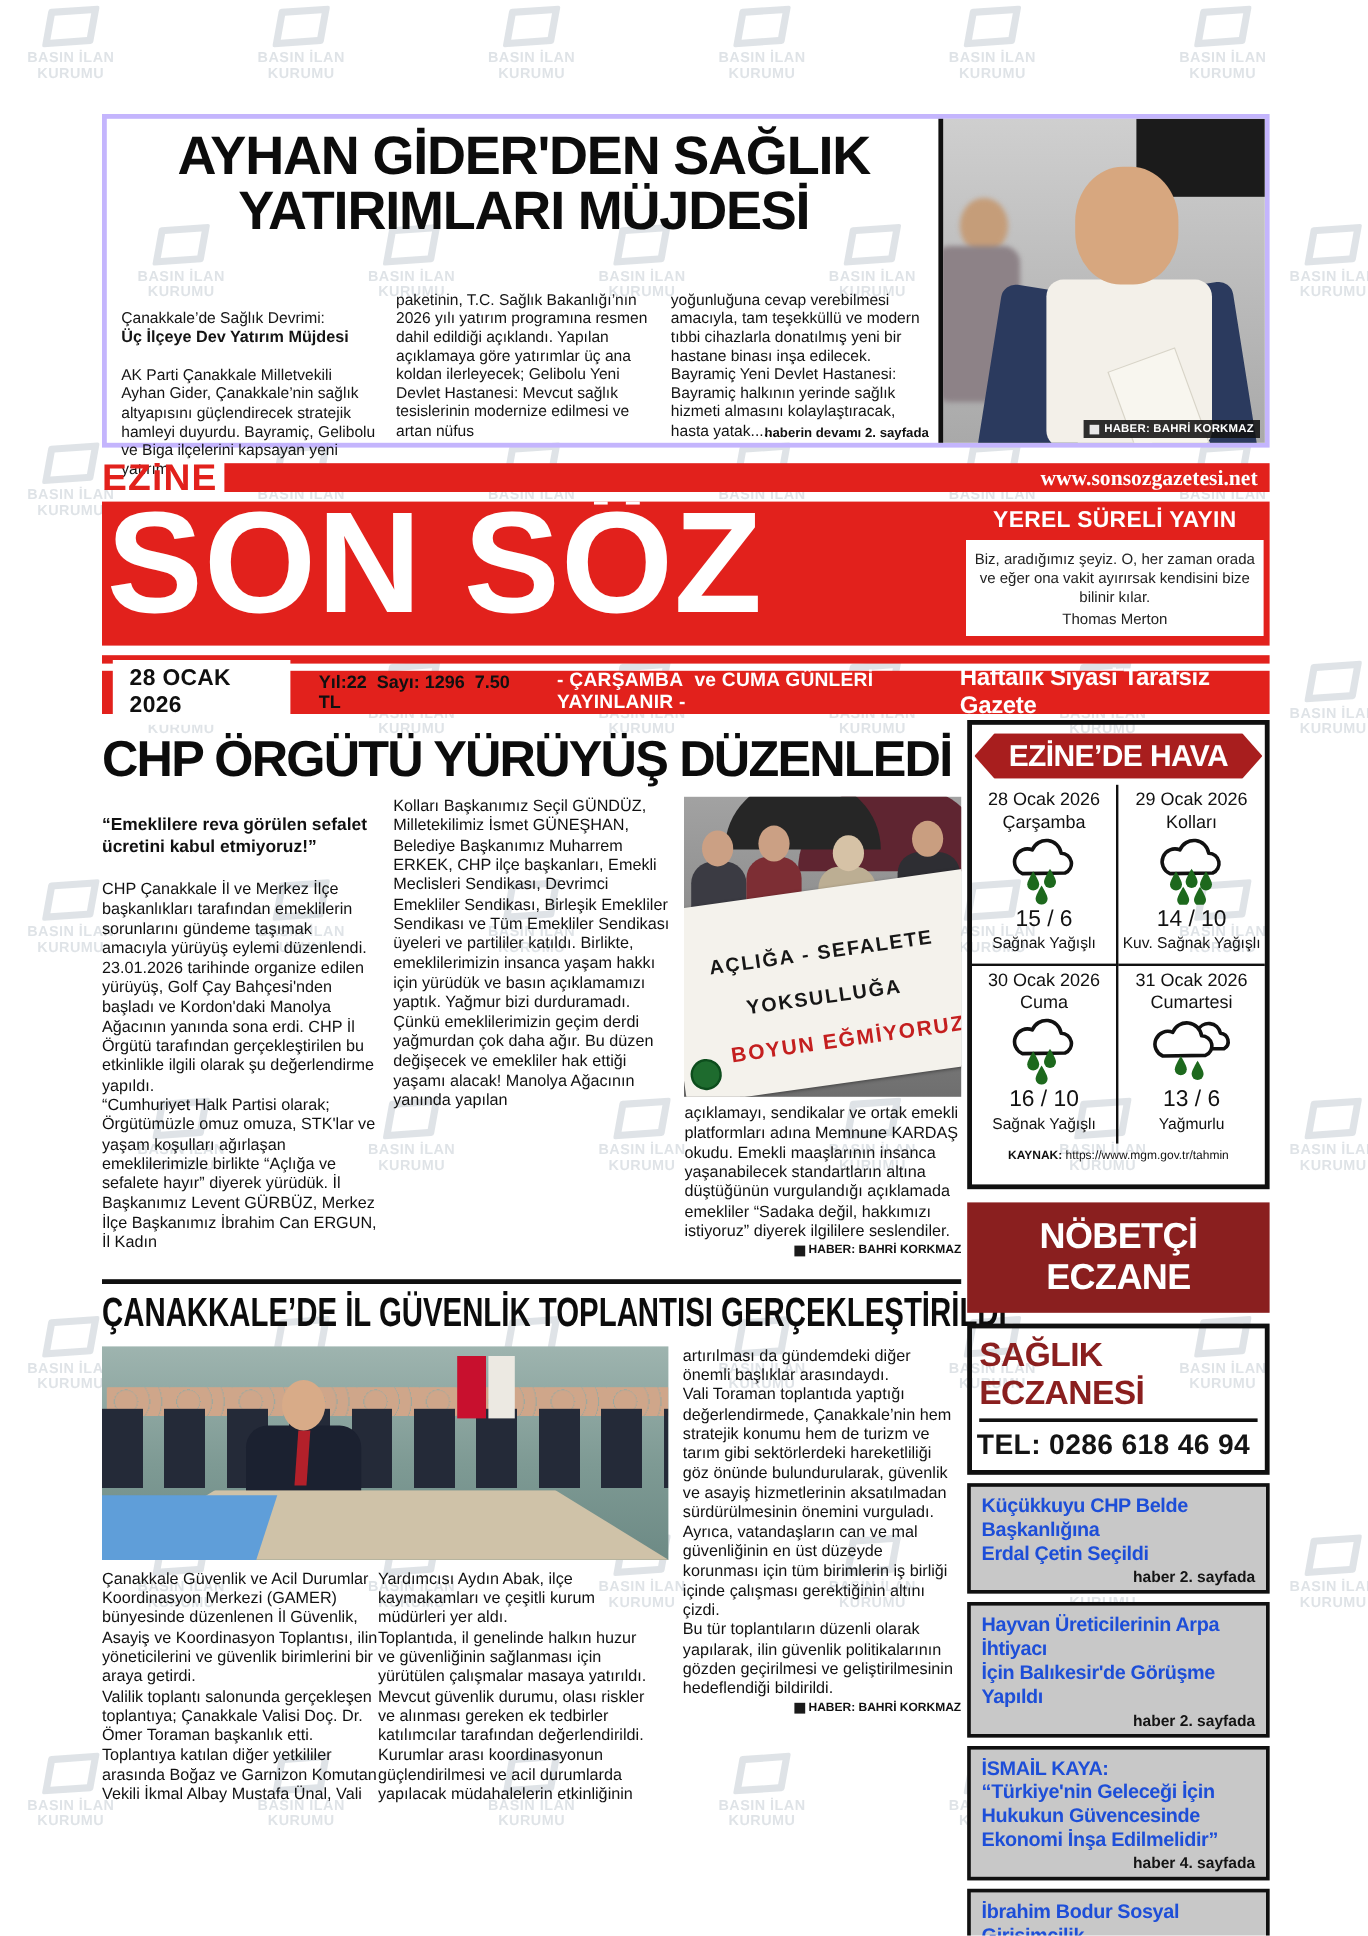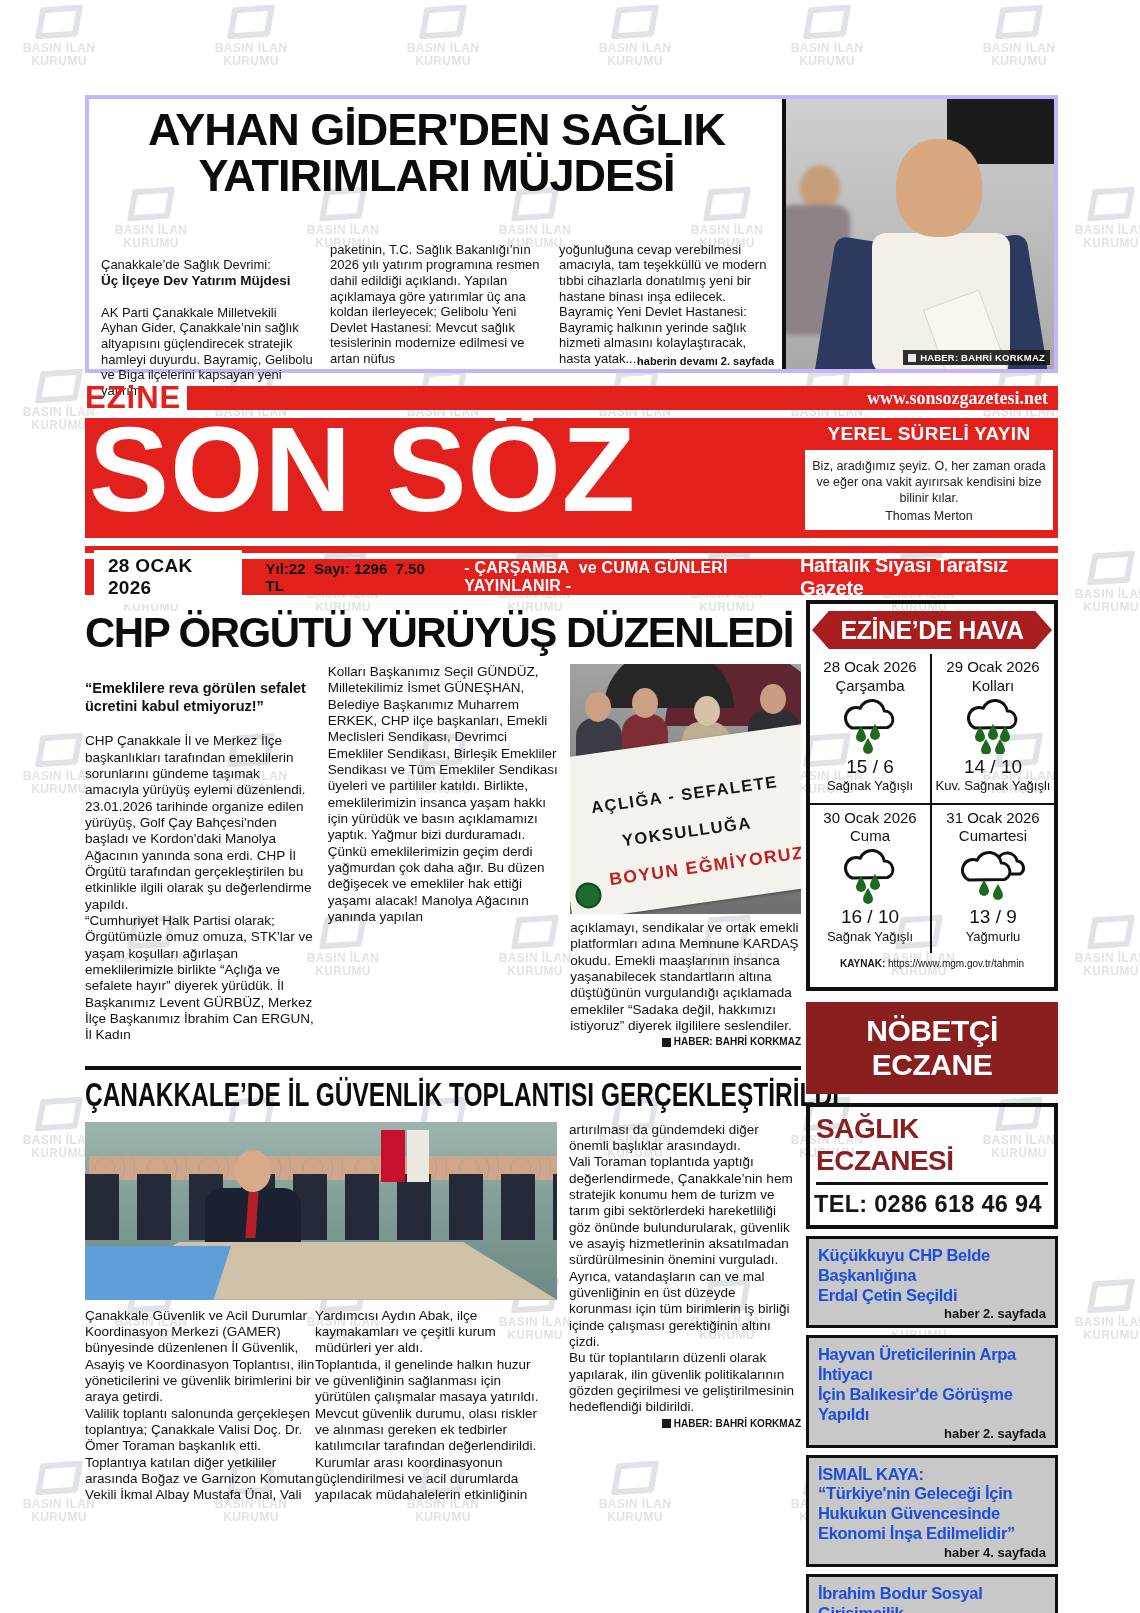--- a/index.html
+++ b/index.html
@@ -592,21 +592,21 @@
 
         <div class="wcell">
           <div class="wdate">31 Ocak 2026</div>
           <div class="wday">Cumartesi</div>
           <svg class="wicon" width="66" height="56" viewBox="0 0 66 56">
             <path d="M60 26a7 7 0 0 0-3-13 10 10 0 0 0-19-2 8.5 8.5 0 0 0-5 15z" fill="#fff" stroke="#111" stroke-width="3" stroke-linejoin="round"></path>
             <path d="M44.5 31.5a8.5 8.5 0 0 0-3.2-16.4 12.5 12.5 0 0 0-24-2.8A10.5 10.5 0 0 0 9 32z" fill="#fff" stroke="#111" stroke-width="3" stroke-linejoin="round"></path>
             <path transform="translate(24,40)" d="M0-8C0-8-5 0-5 3a5 5 0 0 0 10 0C5 0 0-8 0-8z" fill="#1d691d"></path>
             <path transform="translate(38,44)" d="M0-8C0-8-5 0-5 3a5 5 0 0 0 10 0C5 0 0-8 0-8z" fill="#1d691d"></path>
           </svg>
-          <div class="wtemp">13 / 9</div>
+          <div class="wtemp">13 / 6</div>
           <div class="wcond">Yağmurlu</div>
         </div>
       </div>
       <div class="wsource">
         <b>KAYNAK:</b>
         <span>https://www.mgm.gov.tr/tahmin</span>
       </div>
     </div>
 
     <div class="ecz-banner">NÖBETÇİ ECZANE</div>

